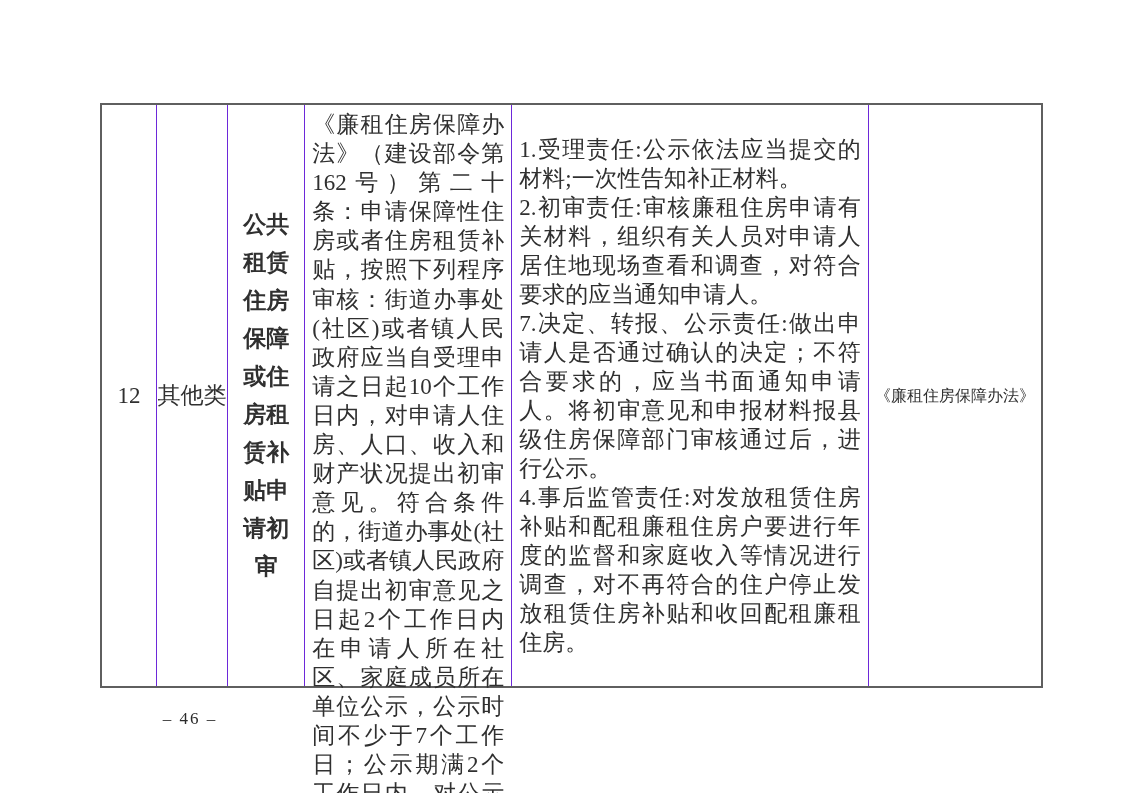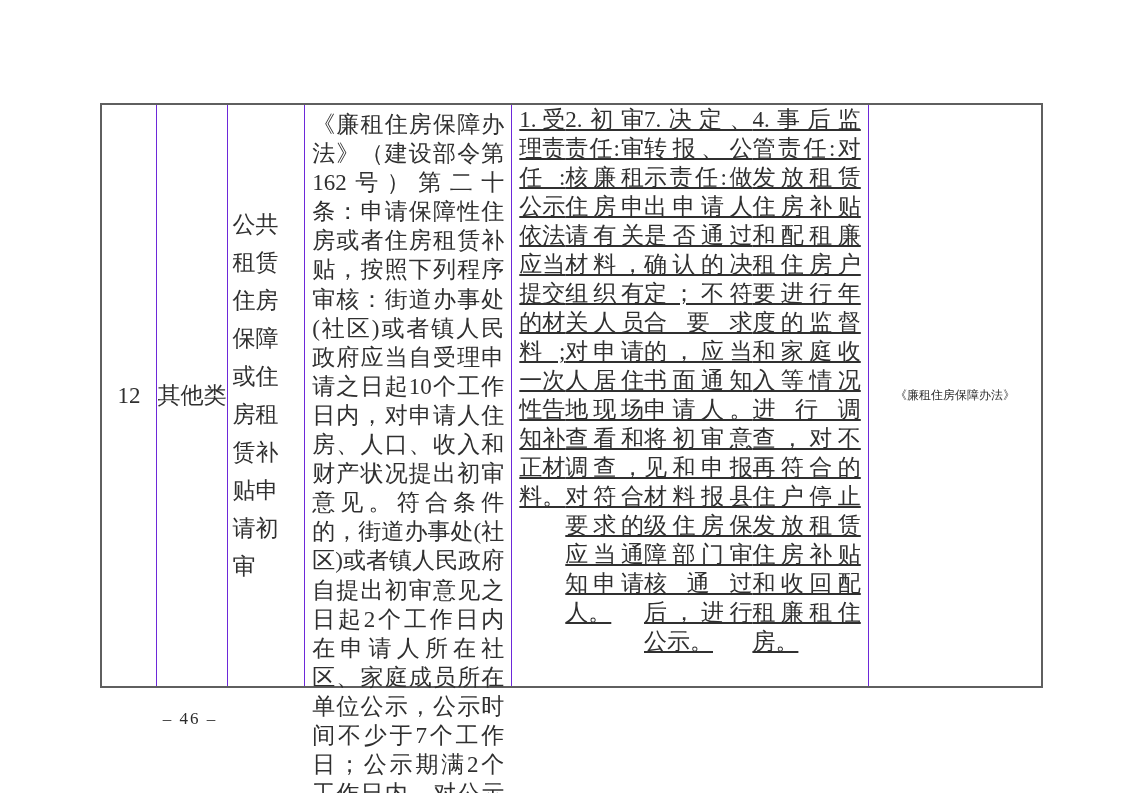--- a/index.html
+++ b/index.html
@@ -37,45 +37,46 @@
     text-align: left;
   }
   .col-index   { width: 55px; }
   .col-category{ width: 72px; }
   .col-item {
     width: 77px;
     display: flex;
     align-items: center;
     padding: 0 4px;
     line-height: 38px;
-    text-align: left;
+    text-align: center;
+    font-weight: bold;
   }
   .col-legal {
     width: 208px;
     padding: 5px 7px 0 7px;
     line-height: 29.1px;
     text-align: justify;
     text-align-last: left;
   }
   .col-resp {
     width: 358px;
     display: flex;
+    flex-direction: column;
     justify-content: center;
-    padding: 0 7px;
+    padding: 17px 7px;
     line-height: 29px;
-    text-decoration: underline;
   }
   .col-resp p {
     text-align: justify;
     text-align-last: left;
     margin: 0;
   }
   .col-basis {
     width: 173px;
-    font-size: 12px;
+    font-size: 16px;
     padding: 0 4px;
   }
   .page-number {
     position: absolute;
     left: 140px; top: 709px;
     width: 100px;
     text-align: center;
     font-size: 17px;
     letter-spacing: 2px;
     color: #2b2b2b;

